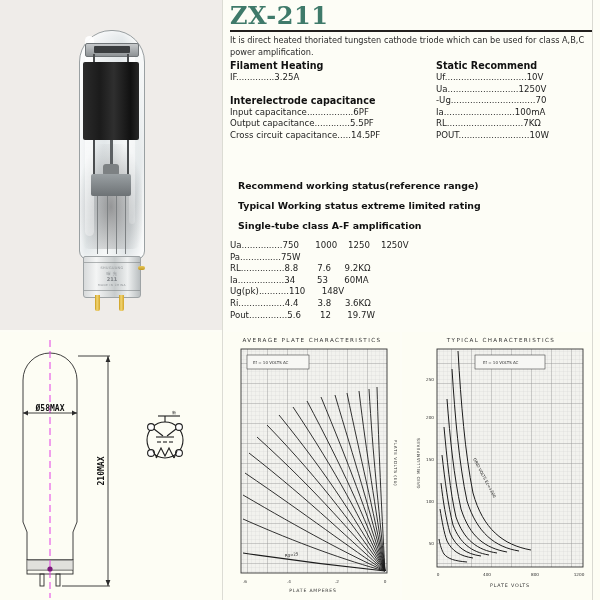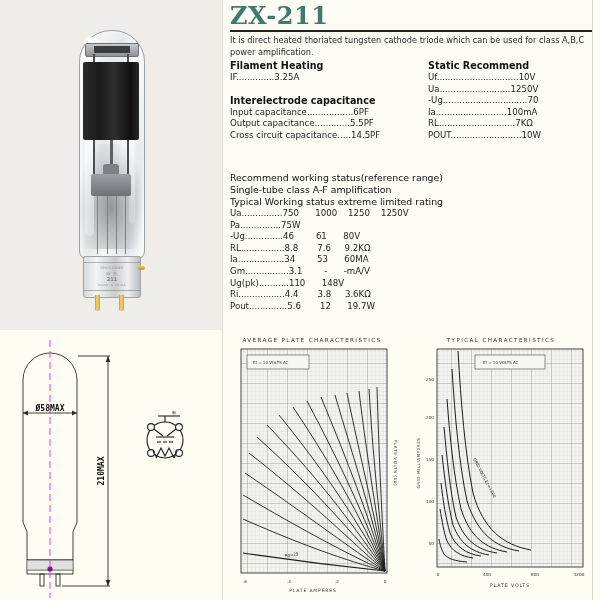--- a/index.html
+++ b/index.html
@@ -93,29 +93,29 @@
   .title{
     font-family:"DejaVu Serif","Liberation Serif",serif;
     font-size:24px;font-weight:bold;color:#3f7a6a;letter-spacing:.5px;
     line-height:1;margin:0 0 2px 0;
   }
   .title-rule{height:2px;background:#23201e;margin:1px 0 3px 0;}
   .subtitle{font-size:8.2px;line-height:11.5px;color:#2a2a2a;}
 
   
   .specs{position:absolute;left:230px;top:60px;width:366px;}
-  .col2{display:flex;gap:12px;}
+  .col2{display:flex;gap:20px;}
   .col{flex:0 0 auto;}
   .col-l{width:186px;}
   .col-r{width:168px;}
   h3.sec{font-size:9.6px;font-weight:bold;margin:0 0 1px 0;color:#111;}
   .row{font-size:8.6px;line-height:11.6px;color:#1d1d1d;white-space:pre;}
 
   .block{position:absolute;left:230px;top:172px;width:300px;}
-  .block h3{font-size:9.4px;font-weight:normal;margin:0;line-height:12px;color:#111;}
+  .block h3{font-size:9.4px;font-weight:bold;margin:8px;line-height:12px;color:#111;}
   .trow{font-size:8.6px;line-height:11.6px;color:#1d1d1d;white-space:pre;}
 
   
   .draw-panel{
     position:absolute;left:0;top:332px;width:222px;height:268px;
     background:#fdfdf4;
   }
   .draw-panel svg{display:block;}
 
   
@@ -197,28 +197,26 @@
         <div class="row">-Ug...............................70</div>
         <div class="row">Ia..........................100mA</div>
         <div class="row">RL............................7KΩ</div>
         <div class="row">POUT..........................10W</div>
       </div>
     </div>
   </div>
 
   <div class="block">
     <h3>Recommend working status(reference range)</h3>
+    <h3>Typical Working status extreme limited rating</h3>
     <h3>Single-tube class A-F amplification</h3>
-    <h3>Typical Working status extreme limited rating</h3>
     <div class="trow">Ua...............750      1000    1250    1250V</div>
     <div class="trow">Pa...............75W</div>
-    <div class="trow">-Ug..............46        61      80V</div>
     <div class="trow">RL................8.8       7.6     9.2KΩ</div>
     <div class="trow">Ia.................34        53      60MA</div>
-    <div class="trow">Gm................3.1        -      -mA/V</div>
     <div class="trow">Ug(pk)...........110      148V</div>
     <div class="trow">Ri.................4.4       3.8     3.6KΩ</div>
     <div class="trow">Pout..............5.6       12      19.7W</div>
   </div>
 
   <div class="draw-panel">
     <svg width="222" height="268" viewBox="0 0 222 268">
       <g fill="none" stroke="#2b2b2b" stroke-width="0.9">
 
         <path d="M23 48 A27 27 0 0 1 77 48 L77 190 L73 200 L73 228 L27 228 L27 200 L23 190 Z"></path>

